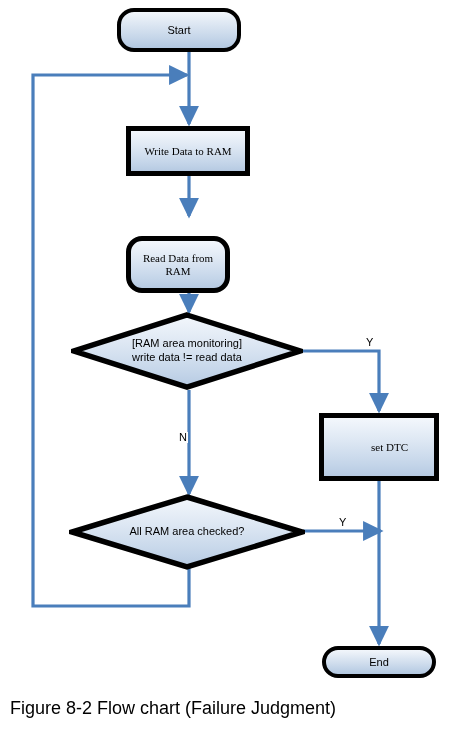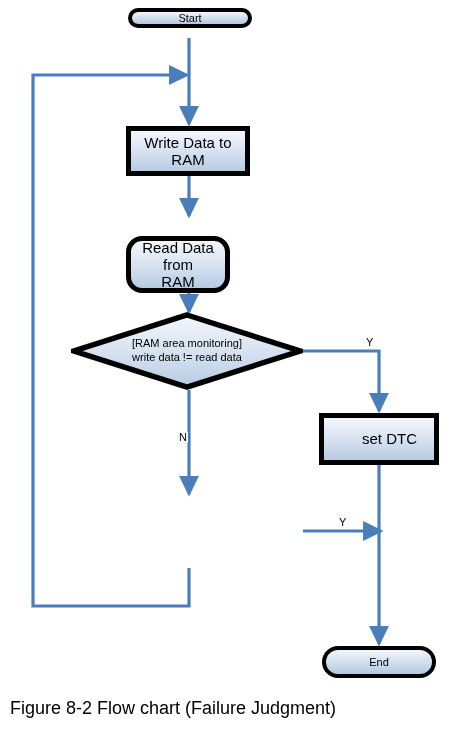--- a/index.html
+++ b/index.html
@@ -41,21 +41,22 @@
   .terminator {
     border: 4px solid #000000;
     border-radius: 17px;
     background: linear-gradient(to bottom, #f2f6fb 0%, #dce6f2 35%, #c3d4e8 75%, #b2c7e0 100%);
     font-size: 11px;
   }
   
   .process {
     border: 5px solid #000000;
     background: linear-gradient(to bottom, #f3f7fc 0%, #dde7f3 40%, #c4d5e9 80%, #b6cae2 100%);
-    font-size: 15px;
+    font-size: 11px;
+    font-family: Liberation Serif, serif;
   }
   .decision-wrap {
     position: absolute;
   }
   .decision-wrap svg {
     position: absolute;
     left: 0; top: 0;
   }
   .decision-label {
     position: absolute;
@@ -114,21 +115,21 @@
       <line x1="189" y1="390" x2="189" y2="494" marker-end="url(#arrowhead)"></line>
 
       <line x1="379" y1="463" x2="379" y2="644" marker-end="url(#arrowhead)"></line>
 
       <line x1="303" y1="531" x2="381" y2="531" marker-end="url(#arrowhead)"></line>
 
       <polyline points="189,568 189,606 33,606 33,75 187,75" marker-end="url(#arrowhead)"></polyline>
     </g>
   </svg>
 
-  <div class="node terminator" style="left:128px; top:8px; width:124px; height:20px;">
+  <div class="node terminator" style="left:117px; top:8px; width:124px; height:44px;">
     <span>Start</span>
   </div>
 
   <div class="node process" style="left:126px; top:126px; width:124px; height:50px;">
     <span>Write Data to RAM</span>
   </div>
 
   <div class="node process" style="left:126px; top:236px; width:104px; height:57px; flex-direction:column;border-radius:16px;">
     <span>Read Data from</span>
     <span>RAM</span>
@@ -147,24 +148,40 @@
       </defs>
     </svg>
     <div class="decision-label">
       <div>
         <div>[RAM area monitoring]</div>
         <div>write data != read data</div>
       </div>
     </div>
   </div>
 
-  <div class="node process" style="left:319px; top:413px; width:120px; height:52px;padding-left:21px;">
+  <div class="node process" style="left:319px; top:413px; width:120px; height:68px;padding-left:21px;">
     <span>set DTC</span>
   </div>
 
+  <div class="decision-wrap" style="left:69px; top:494px; width:236px; height:76px;">
+    <svg width="236" height="76" viewBox="0 0 236 76">
+      <polygon points="118,3 233,38 118,73 3,38" fill="url(#gradDiamond2)" stroke="#000000" stroke-width="5.5"></polygon>
+      <defs>
+        <linearGradient id="gradDiamond2" x1="0" y1="0" x2="0" y2="1">
+          <stop offset="0%" stop-color="#f3f7fc"></stop>
+          <stop offset="40%" stop-color="#dde7f3"></stop>
+          <stop offset="80%" stop-color="#c4d5e9"></stop>
+          <stop offset="100%" stop-color="#b6cae2"></stop>
+        </linearGradient>
+      </defs>
+    </svg>
+    <div class="decision-label">
+      <span>All RAM area checked?</span>
+    </div>
+  </div>
 
   <div class="node terminator" style="left:322px; top:646px; width:114px; height:32px;">
     <span>End</span>
   </div>
 
   <span class="edge-label" style="left:365px; top:337px;">Y</span>
 
   <span class="edge-label" style="left:178px; top:432px;">N</span>
 
   <span class="edge-label" style="left:338px; top:517px;">Y</span>

